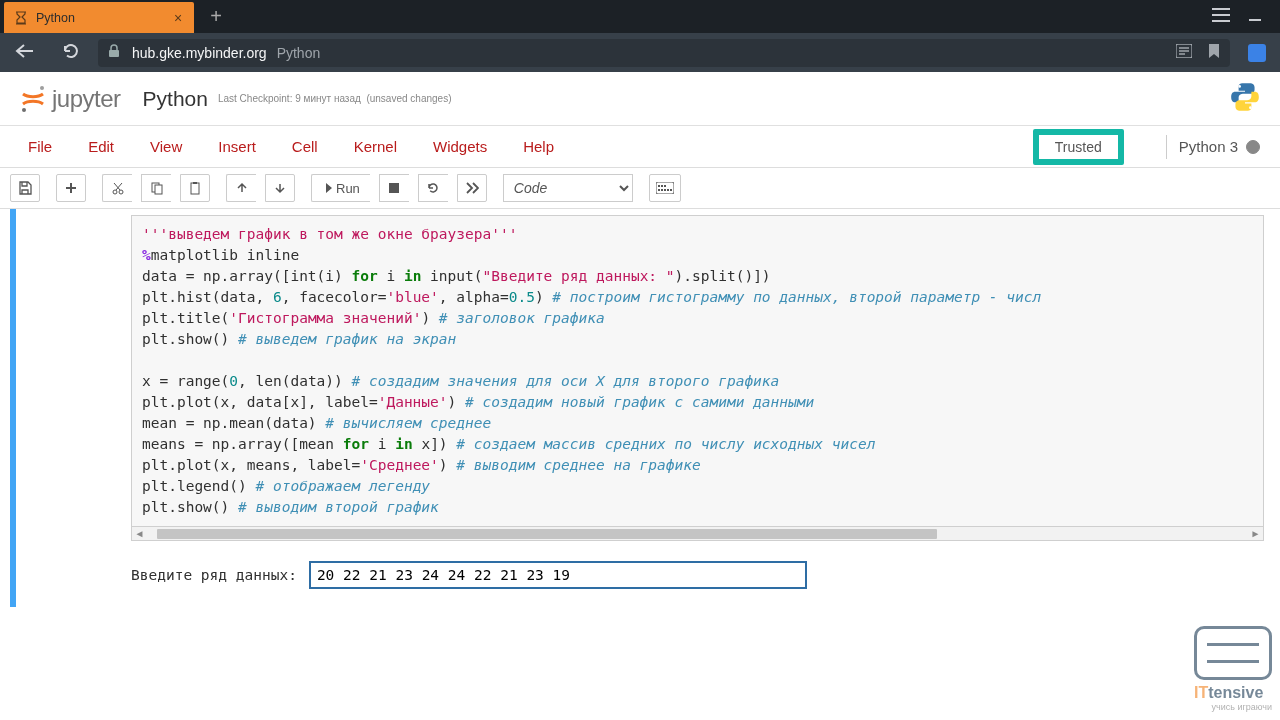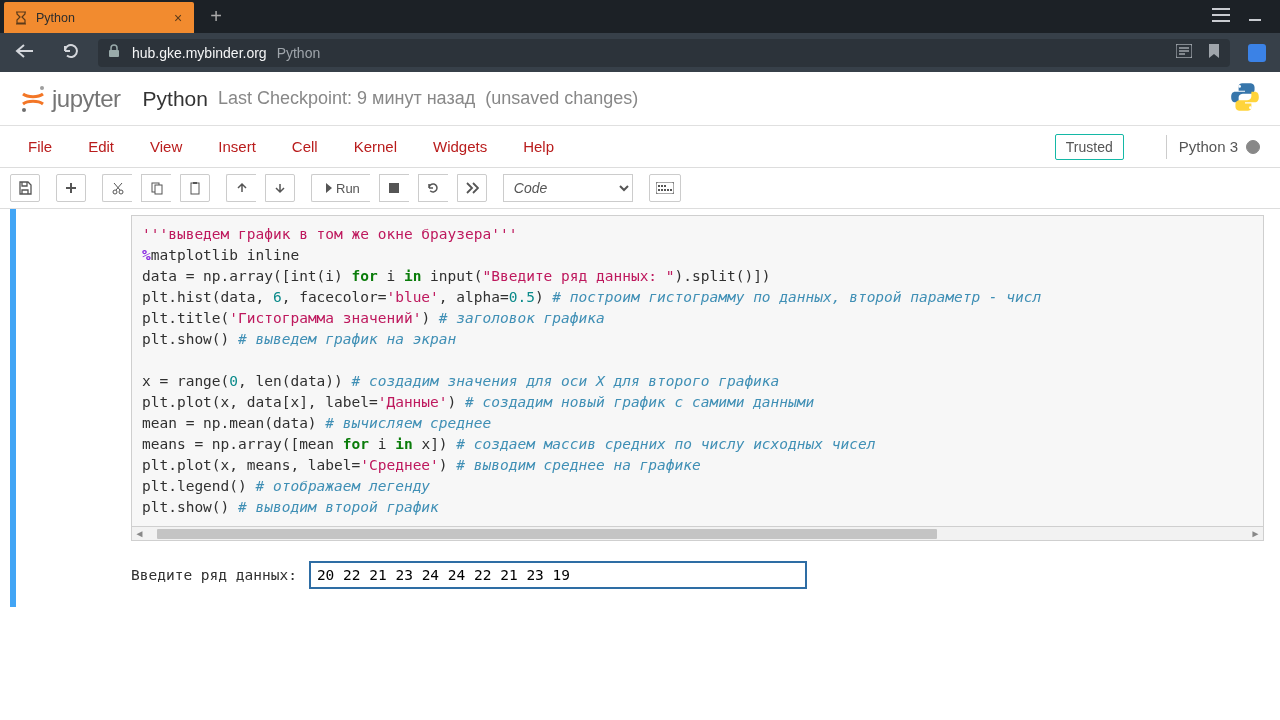--- a/index.html
+++ b/index.html
@@ -29,28 +29,28 @@
 .url-badge { width: 18px; height: 18px; background: #3b82e6; border-radius: 3px; }
 
 
 .content { position: absolute; top: 72px; left: 0; right: 0; bottom: 0; background: #fff; }
 
 
 .jp-header { height: 54px; display: flex; align-items: center; padding: 0 18px 0 18px; border-bottom: 1px solid #e0e0e0; }
 .jp-logo { font-size: 24px; color: #757575; display: flex; align-items: center; gap: 4px; }
 .jp-logo-icon { width: 30px; height: 30px; position: relative; }
 .jp-title { font-size: 21px; color: #333; margin-left: 22px; font-weight: 400; }
-.jp-checkpoint { font-size: 18px; color: #888; margin-left: 10px; }
+.jp-checkpoint { font-size: 10px; color: #888; margin-left: 10px; }
 .jp-pylogo { margin-left: auto; }
 
 
 .jp-menu { height: 42px; display: flex; align-items: center; padding: 0 10px; border-bottom: 1px solid #ddd; gap: 0; }
 .jp-menu-item { padding: 8px 18px; font-size: 15px; color: #b91c1c; cursor: pointer; }
 .jp-menu-right { margin-left: auto; display: flex; align-items: center; gap: 18px; padding-right: 10px; }
-.jp-trusted { border: 1px solid #14b8a6; padding: 4px 10px; font-size: 14px; color: #555; border-radius: 2px; }
+.jp-trusted { border: 6px solid #14b8a6; padding: 4px 16px; font-size: 14px; color: #555; border-radius: 2px; }
 .jp-kernel { font-size: 15px; color: #555; display: flex; align-items: center; gap: 8px; padding-left: 24px; }
 .jp-kernel-dot { width: 14px; height: 14px; border: 1.5px solid #888; border-radius: 50%; background: #888; }
 .jp-kernel-sep { width: 1px; height: 24px; background: #ccc; margin-right: 4px; }
 
 
 .jp-toolbar { height: 41px; display: flex; align-items: center; padding: 0 10px; gap: 4px; border-bottom: 1px solid #ddd; }
 .tb-btn { border: 1px solid #ccc; background: #fff; height: 28px; min-width: 30px; display: flex; align-items: center; justify-content: center; border-radius: 2px; color: #555; font-size: 13px; padding: 0 6px; }
 .tb-group { display: flex; gap: 9px; }
 .tb-group .tb-btn { border-radius: 0; border-right-width: 0; }
 .tb-group .tb-btn:first-child { border-radius: 2px 0 0 2px; }
@@ -313,14 +313,19 @@
         </div>
 
         <div class="input-row">
           <span class="input-prompt">Введите ряд данных: </span>
           <input class="input-field" type="text" value="20 22 21 23 24 24 22 21 23 19" style="">
         </div>
       </div>
     </div>
   </div>
 
+  <div class="watermark">
+    <div class="watermark-chip"></div>
+    <div class="watermark-text"><span class="it">IT</span><span class="rest">tensive</span></div>
+    <div class="watermark-sub">учись играючи</div>
+  </div>
 
 </div>
 
 </body></html>

